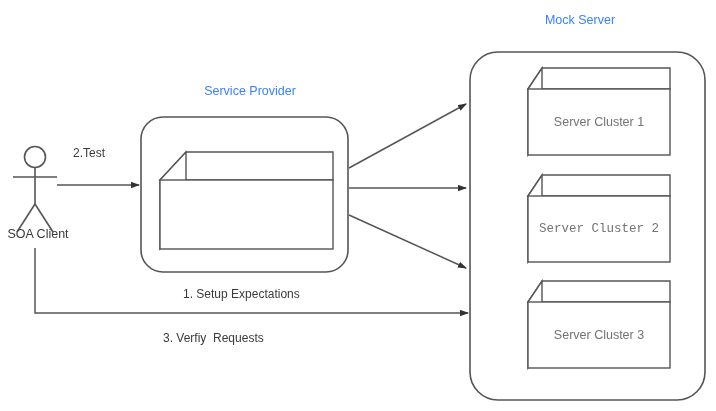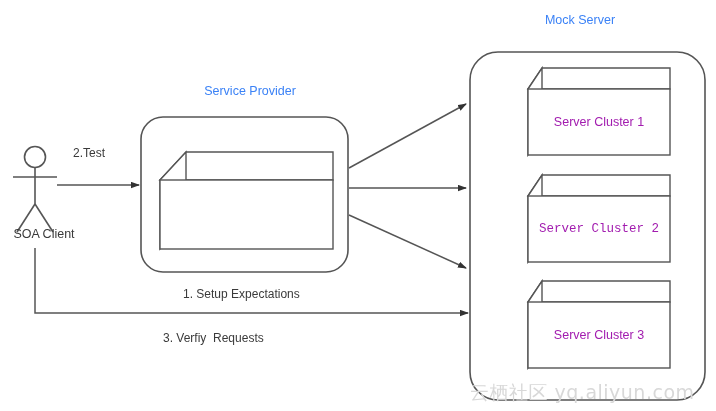--- a/index.html
+++ b/index.html
@@ -32,21 +32,21 @@
     white-space: pre;
     line-height: 1;
     user-select: none;
   }
   .lbl-title {
     font-size: 12.5px;
     color: #3b82f6;
   }
   .lbl-box {
     font-size: 12.5px;
-    color: #a21caf;
+    color: #737373;
   }
   .lbl-step {
     font-size: 12px;
     color: #3a3a3a;
   }
   .lbl-actor {
     font-size: 12.5px;
     color: #3a3a3a;
   }
   .center {
@@ -126,23 +126,22 @@
 
   <div class="lbl lbl-title center" style="left:580px; top:14px;">Mock Server</div>
 
 
   <div class="lbl lbl-box center" style="left:599px; top:116px;">Server Cluster 1</div>
 
   <div class="lbl lbl-box center" style="left:599px; top:223px;font-family:Liberation Mono, monospace;">Server Cluster 2</div>
 
   <div class="lbl lbl-box center" style="left:599px; top:329px;">Server Cluster 3</div>
 
-  <div class="lbl lbl-actor center" style="left:38px; top:228px;margin-left:6px;">SOA Client</div>
+  <div class="lbl lbl-actor center" style="left:38px; top:228px;">SOA Client</div>
 
   <div class="lbl lbl-step" style="left:73px; top:147px;">2.Test</div>
 
   <div class="lbl lbl-step" style="left:163px; top:288px;margin-left:20px;">1. Setup Expectations</div>
 
   <div class="lbl lbl-step" style="left:163px; top:332px;">3. Verfiy  Requests</div>
 
-  <div class="watermark">云栖社区 yq.aliyun.com</div>
 
 </div>
 
 </body></html>

